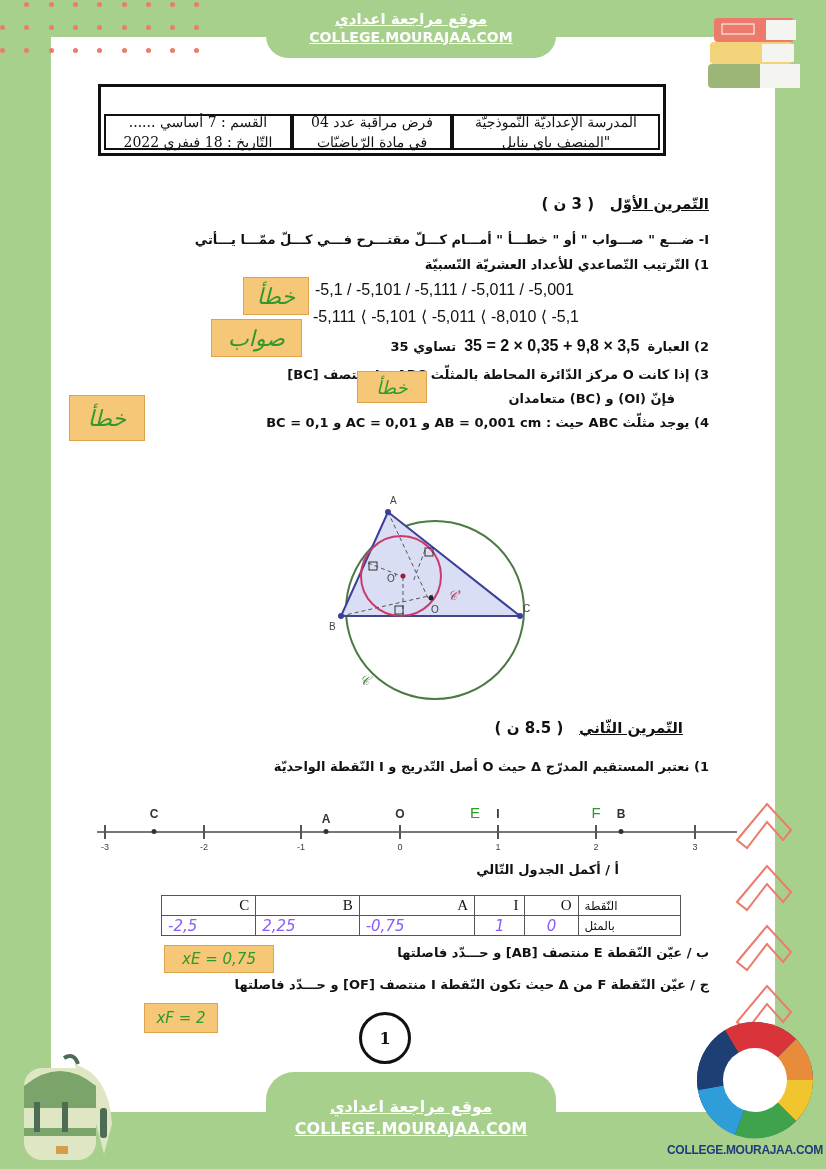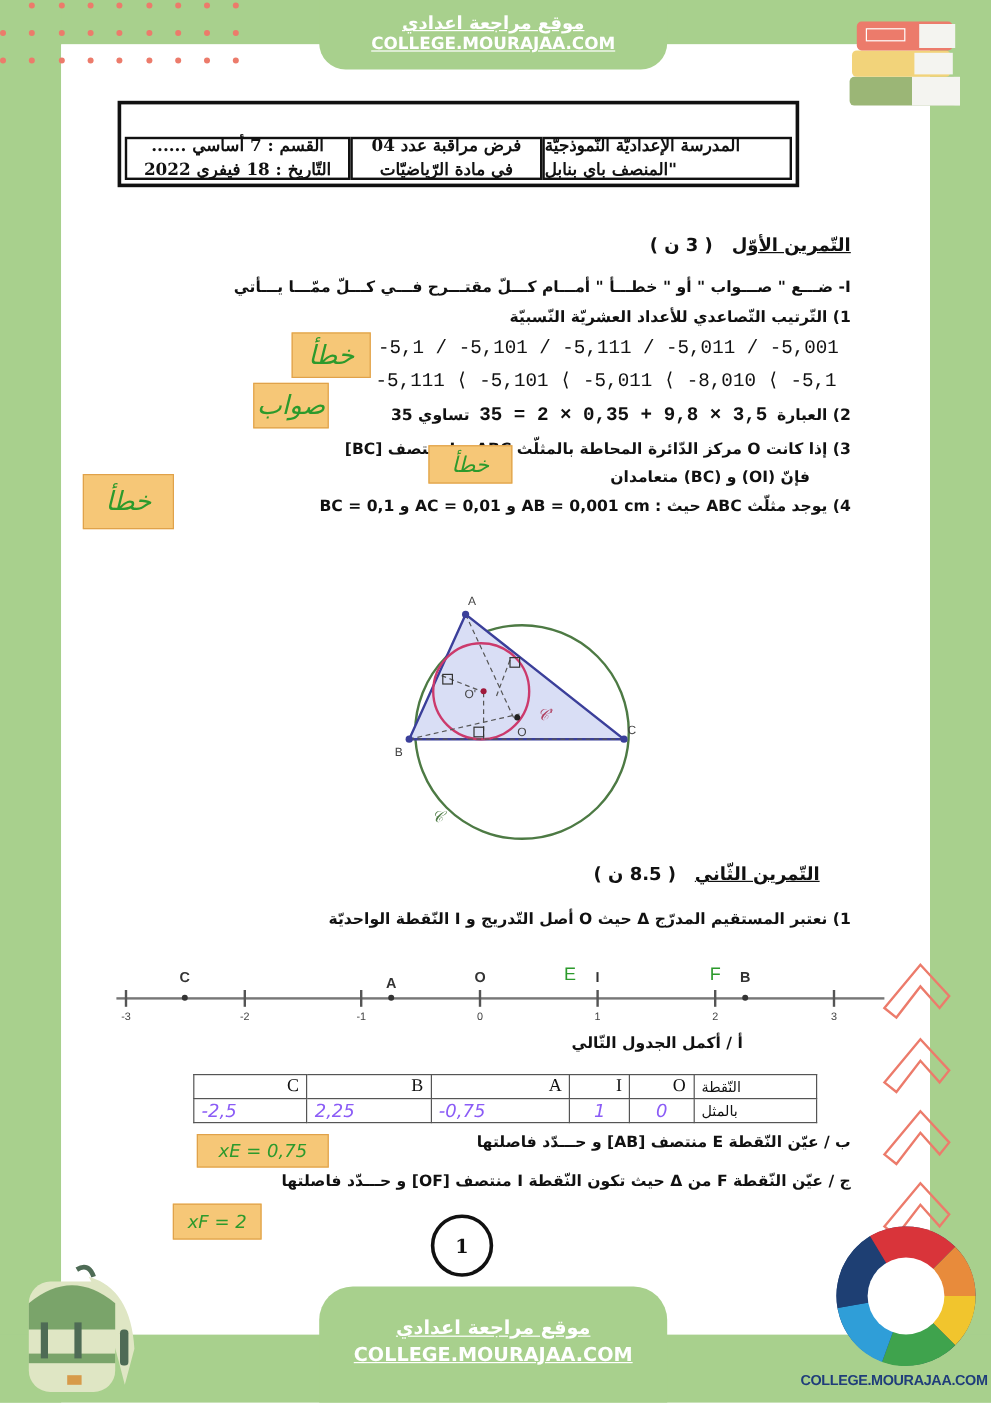--- a/index.html
+++ b/index.html
@@ -19,31 +19,31 @@
   .tab-top .en { font-family: "DejaVu Sans", sans-serif; font-size: 14px; font-weight: bold; text-decoration: underline; line-height: 18px; }
 
   .tab-bottom { position: absolute; left: 266px; top: 1072px; width: 290px; height: 97px; background: #a8d08d; border-radius: 28px 28px 0 0; text-align: center; color: #fff; }
   .tab-bottom .ar { font-family: "DejaVu Sans", sans-serif; font-size: 16px; font-weight: bold; margin-top: 24px; text-decoration: underline; line-height: 22px; }
   .tab-bottom .en { font-family: "DejaVu Sans", sans-serif; font-size: 16px; font-weight: bold; text-decoration: underline; line-height: 22px; }
 
   
   .page { position: absolute; left: 51px; top: 37px; width: 724px; height: 1075px; background: #fff; }
 
   .header-table { position: absolute; left: 47px; top: 47px; width: 568px; height: 72px; border: 3px solid #111; display: flex; flex-direction: row-reverse; padding: 3px; }
-  .header-cell { border: 2px solid #111; display: flex; flex-direction: column; justify-content: center; align-items: center; font-weight: bold; font-size: 14px; direction: rtl; line-height: 20px; font-family: "DejaVu Serif", serif; margin-top: 24px; }
-  .hc1 { width: 208px; align-items: flex-end; }
+  .header-cell { border: 2px solid #111; display: flex; flex-direction: column; justify-content: center; align-items: center; font-weight: normal; font-size: 14px; direction: rtl; line-height: 20px; font-family: "DejaVu Serif", serif; margin-top: 24px; }
+  .hc1 { width: 208px; }
   .hc2 { width: 160px; }
   .hc3 { width: 188px; }
 
   .rtl { direction: rtl; text-align: right; font-family: "DejaVu Sans", sans-serif; }
   .abs { position: absolute; }
   .title { font-size: 15px; font-weight: bold; }
   .title .u { text-decoration: underline; }
   .line { font-size: 13px; font-weight: bold; white-space: nowrap; }
-  .math { font-family: Liberation Mono, monospace; font-size: 16px; direction: ltr; white-space: nowrap; }
+  .math { font-family: Liberation Sans, sans-serif; font-size: 16px; direction: ltr; white-space: nowrap; }
 
   .sticky { position: absolute; background: #f6c777; border: 1.5px solid #e0a24a; color: #2c9a2c; font-family: "DejaVu Sans", sans-serif; font-style: italic; display: flex; align-items: center; justify-content: center; }
 
   
   .numline { position: absolute; left: 46px; top: 758px; width: 640px; height: 70px; }
   .nl-axis { position: absolute; left: 0; top: 36px; width: 640px; height: 2px; background: #777; }
   .nl-tick { position: absolute; top: 30px; width: 2px; height: 14px; background: #555; }
   .nl-pt { position: absolute; top: 12px; font-family: "Liberation Sans", sans-serif; font-weight: bold; font-size: 12px; color: #333; transform: translateX(-50%); }
   .nl-num { position: absolute; top: 47px; font-family: "Liberation Sans", sans-serif; font-size: 9px; color: #444; transform: translateX(-50%); }
   .nl-green { color: #2c9a2c; font-weight: normal; font-size: 15px; top: 9px; }
@@ -90,21 +90,21 @@
 
   <div class="abs rtl title" style="right:66px; top:158px;">
     <span class="u">التّمرين الأوّل</span>
     &nbsp;&nbsp;<span>( 3 ن )</span>
   </div>
   <div class="abs rtl line" style="right:66px; top:195px;">I-   ضـــع " صـــواب "   أو " خطـــأ " أمـــام كـــلّ مقتـــرح فـــي كـــلّ ممّـــا يـــأتي</div>
   <div class="abs rtl line" style="right:66px; top:220px;">1) التّرتيب التّصاعدي للأعداد العشريّة النّسبيّة</div>
   <div class="abs math" style="left:264px; top:244px;">-5,1 / -5,101 / -5,111 / -5,011 / -5,001</div>
   <div class="abs math" style="left:262px; top:270px;">-5,111 ⟨ -5,101 ⟨ -5,011 ⟨ -8,010 ⟨ -5,1</div>
   <div class="sticky" style="left:192px; top:240px; width:66px; height:38px; font-size:22px;">خطأ</div>
-  <div class="sticky" style="left:160px; top:282px; width:63px; height:38px; font-size:22px;">صواب</div>
+  <div class="sticky" style="left:160px; top:282px; width:91px; height:38px; font-size:22px;">صواب</div>
 
   <div class="abs rtl line" style="right:66px; top:300px; display:flex; flex-direction:row; gap:8px; align-items:center;">
     <span>2) العبارة</span>
     <span class="math">35 = 2 × 0,35 + 9,8 × 3,5</span>
     <span>تساوي   35</span>
   </div>
 
   <div class="abs rtl line" style="right:66px; top:330px;">3) إذا كانت O مركز الدّائرة المحاطة بالمثلّث ABC و I منتصف [BC]</div>
   <div class="abs rtl line" style="right:100px; top:354px;">فإنّ (OI) و (BC) متعامدان</div>
   <div class="sticky" style="left:306px; top:334px; width:70px; height:32px; font-size:18px;">خطأ</div>

